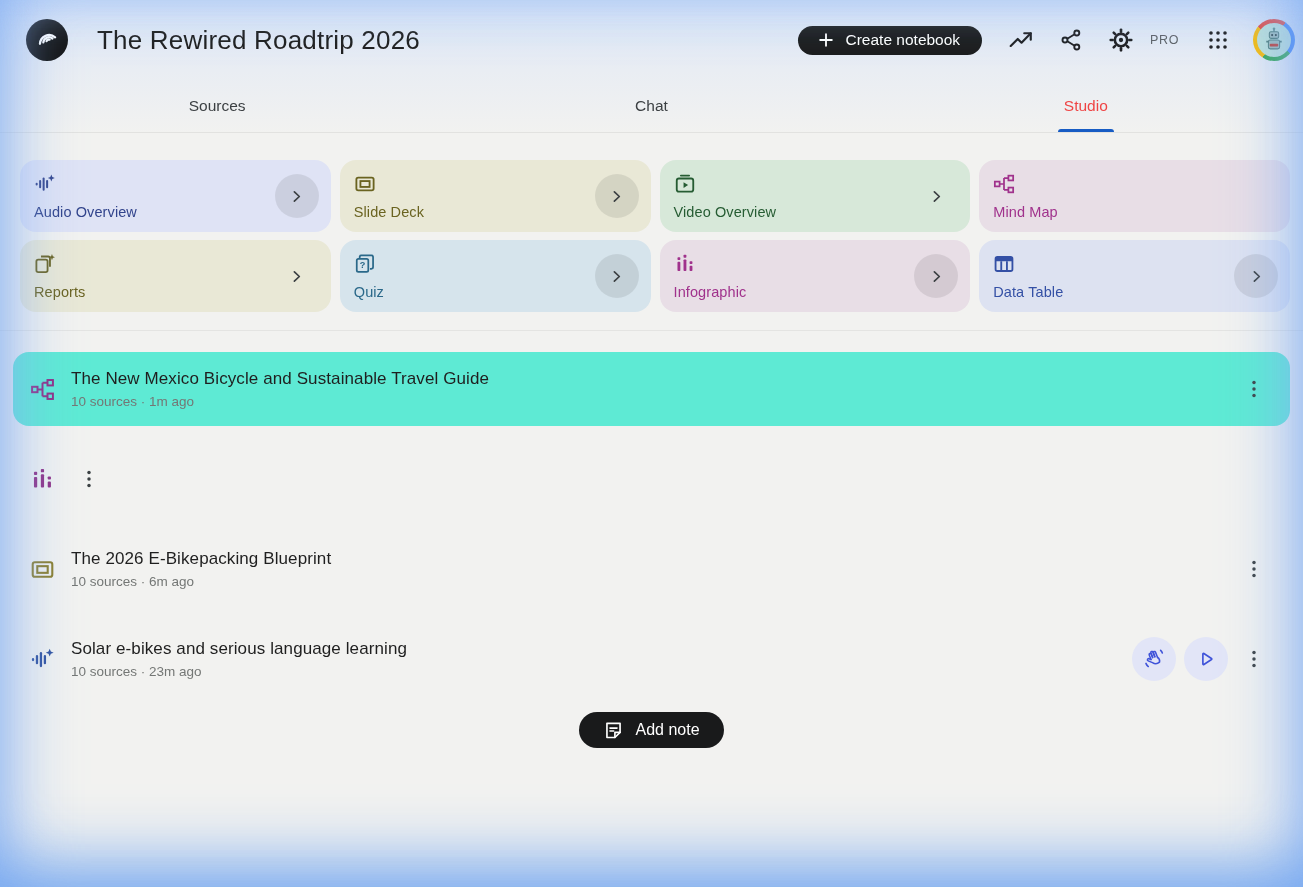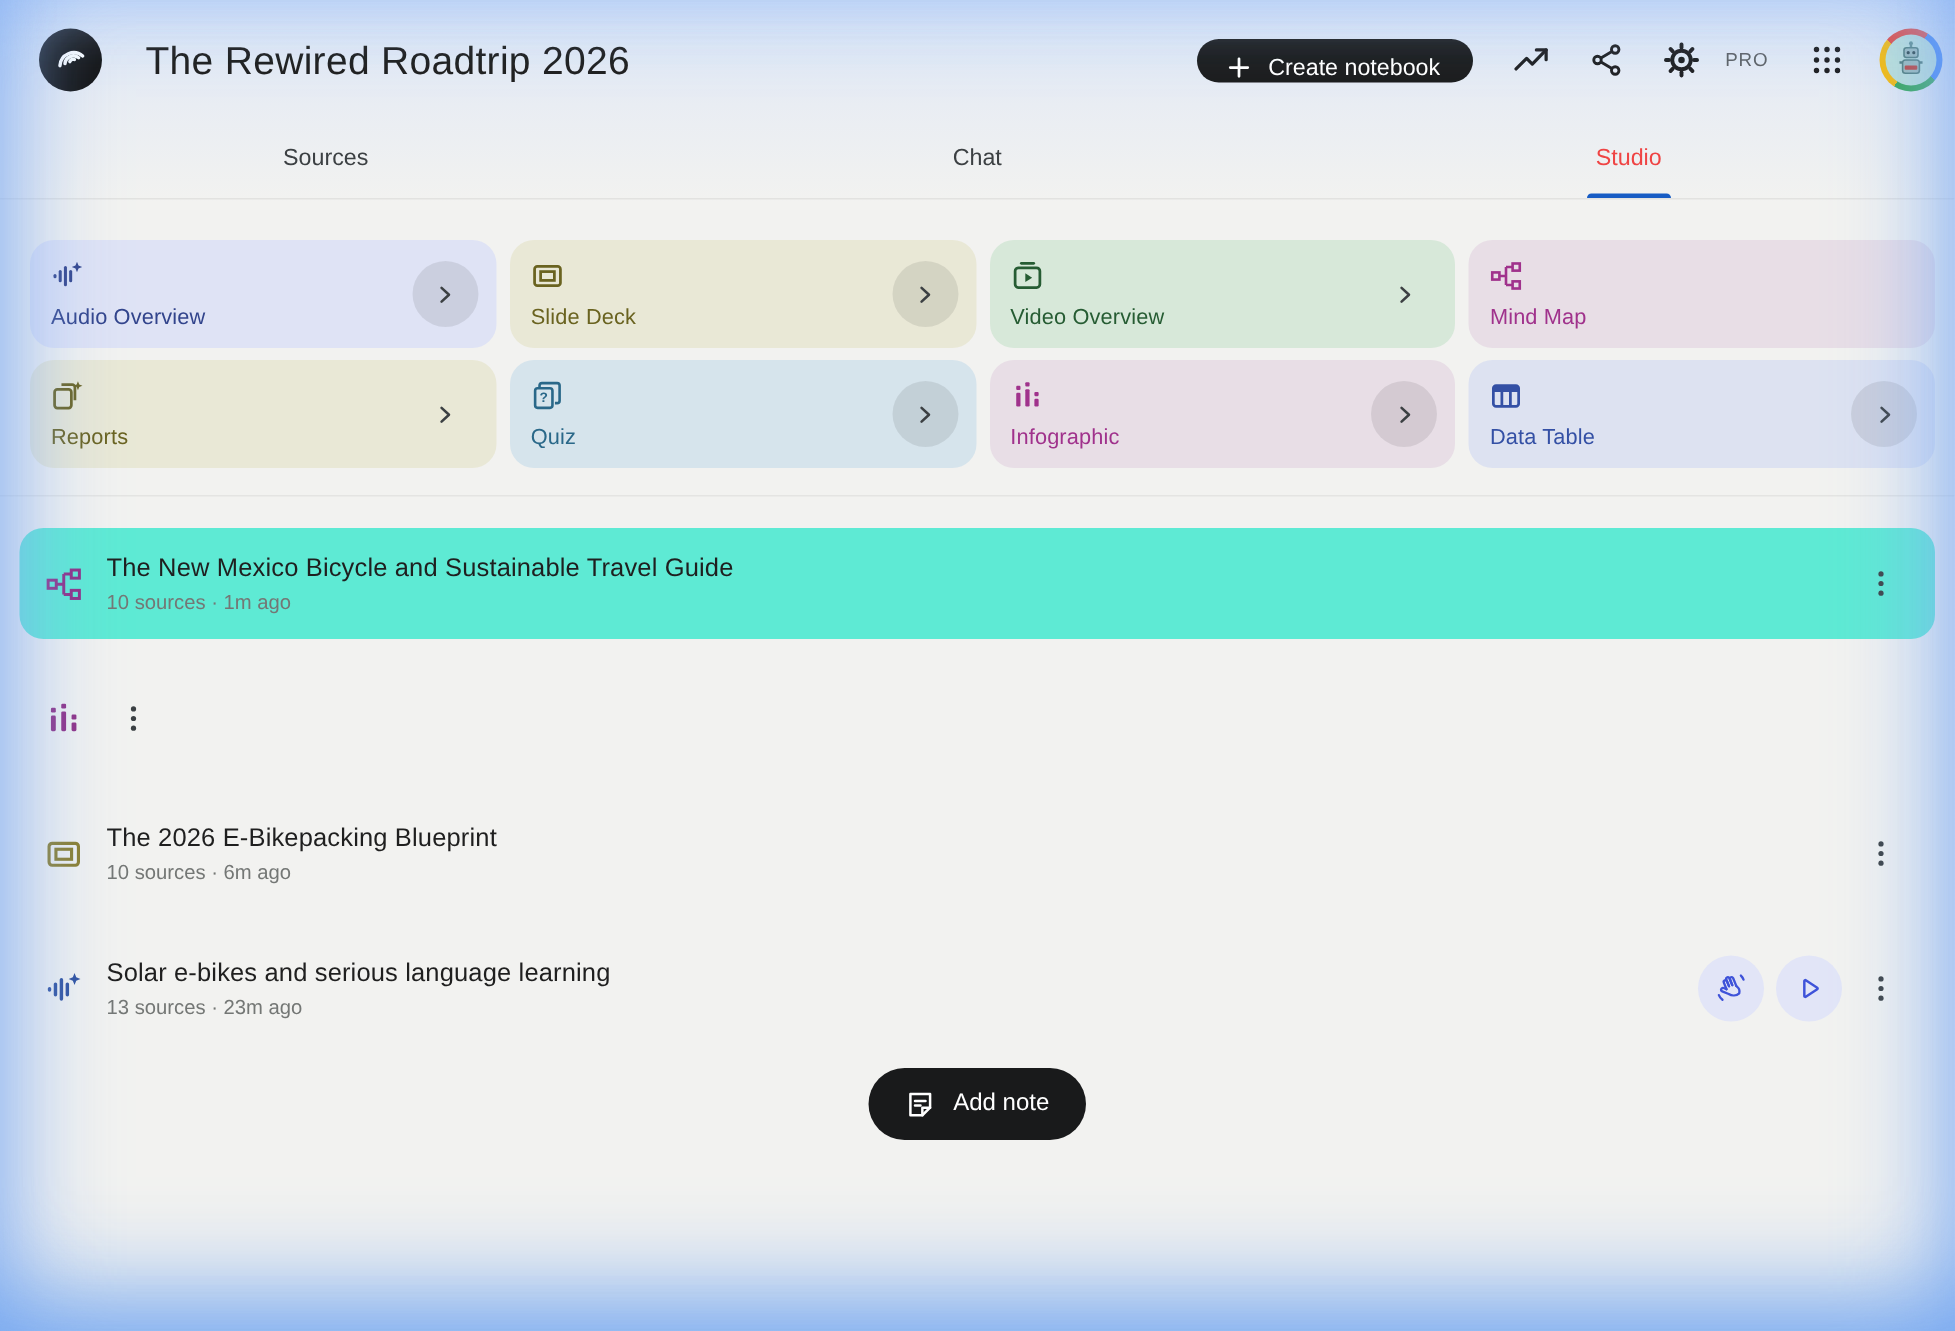--- a/index.html
+++ b/index.html
@@ -18,21 +18,21 @@
       inset -48px 0 64px -34px rgba(136,178,243,.75),
       inset 0 34px 54px -34px rgba(165,197,245,.55);
   }
 
   
   .header { display:flex; align-items:center; height:80px; padding:0 8px 0 26px; }
   .logo { width:42px; height:42px; border-radius:50%; background:#131313; display:grid; place-items:center; flex:0 0 auto; }
   .nb-title { font-size:26px; font-weight:400; color:#1f1f1f; margin-left:29px; letter-spacing:.2px; flex:1 1 auto; white-space:nowrap; overflow:hidden; }
   .header-right { display:flex; align-items:center; gap:8px; }
   .create-btn {
-    display:flex; align-items:flex-end; gap:10px; height:29px; padding:0 22px 0 18px;
+    display:flex; align-items:center; gap:10px; height:29px; padding:0 22px 0 18px;
     background:#1c1d1e; color:#fff; border:none; border-radius:22px;
     font-family:inherit; font-size:15.5px; font-weight:500; cursor:pointer; margin-right:10px;
   }
   .icon-btn { width:42px; height:42px; border:none; background:transparent; display:grid; place-items:center; color:#202124; cursor:pointer; border-radius:50%; }
   .pro-badge { font-size:12.5px; color:#5f6368; letter-spacing:.6px; margin:0 10px 0 0; font-weight:500; }
   .avatar { width:42px; height:42px; border-radius:50%; padding:3px; margin-left:6px; cursor:pointer;
     background:conic-gradient(from -50deg, #ea4335 0 23%, #4285f4 23% 50%, #34a853 50% 73%, #fbbc05 73% 100%); display:grid; place-items:center; }
   .avatar-inner { width:34px; height:34px; border-radius:50%; background:#bfe3d8; display:grid; place-items:center; overflow:hidden; }
 
   
@@ -66,21 +66,21 @@
   .row-text { flex:1 1 auto; min-width:0; }
   .row-title { font-size:17px; color:#1f1f1f; letter-spacing:.1px; margin-bottom:5px; white-space:nowrap; }
   .row-meta { font-size:13.5px; color:#747775; }
   .row-actions { display:flex; align-items:center; gap:8px; }
   .pill-circle { width:44px; height:44px; border-radius:50%; border:none; background:#e2e5f7; color:#3f53d9; display:grid; place-items:center; cursor:pointer; }
   .pill-circle svg { width:22px; height:22px; }
   .kebab { width:36px; height:40px; border:none; background:transparent; display:grid; place-items:center; cursor:pointer; color:#3c4043; }
 
   
   .add-note-wrap { display:flex; justify-content:center; margin-top:14px; }
-  .add-note-btn { display:flex; align-items:center; gap:11px; height:48px; padding:0 24px; background:#191a1b; color:#fff;
+  .add-note-btn { display:flex; align-items:center; gap:11px; height:36px; padding:0 24px; background:#191a1b; color:#fff;
     border:none; border-radius:24px; font-family:inherit; font-size:16px; font-weight:500; cursor:pointer; }
 </style>
 </head>
 <body>
 
 <div class="header">
   <div class="logo">
     <svg viewBox="0 0 24 24" width="26" height="26" fill="none" stroke="#fff" stroke-width="2.1" stroke-linecap="round">
       <path d="M5.5 15.5 A 8.5 8.5 0 0 1 19.5 9.5"></path>
       <path d="M8.6 14.2 A 5.2 5.2 0 0 1 17 10.6"></path>
@@ -381,21 +381,21 @@
       <svg viewBox="0 0 24 24" fill="currentColor">
         <rect x="1.8" y="10.6" width="2.2" height="3" rx="1.1"></rect>
           <rect x="5.6" y="7.6" width="2.2" height="9" rx="1.1"></rect>
         <rect x="9.4" y="4.8" width="2.2" height="14.6" rx="1.1"></rect>
           <rect x="13.2" y="7.6" width="2.2" height="9" rx="1.1"></rect>
         <path d="M18.9 1.6 l1.1 2.7 2.7 1.1 -2.7 1.1 -1.1 2.7 -1.1 -2.7 -2.7 -1.1 2.7 -1.1 z"></path>
       </svg>
     </span>
     <div class="row-text">
       <div class="row-title">Solar e-bikes and serious language learning</div>
-      <div class="row-meta">13 sources · 23m ago</div>
+      <div class="row-meta">10 sources · 23m ago</div>
     </div>
     <div class="row-actions">
       <button class="pill-circle">
         <svg viewBox="0 0 24 24" fill="none" stroke="currentColor" stroke-width="1.7" stroke-linecap="round" stroke-linejoin="round">
           <g transform="rotate(-22 12 11)">
             <path d="M8.4 11.2 V6 a1.25 1.25 0 0 1 2.5 0 v4"></path>
             <path d="M10.9 9.6 V4.6 a1.25 1.25 0 0 1 2.5 0 v5.4"></path>
             <path d="M13.4 10 V5.6 a1.25 1.25 0 0 1 2.5 0 v6.2"></path>
             <path d="M8.4 11.2 L6.8 9.6 a1.3 1.3 0 0 0 -1.85 1.85 L8.6 15 a6.3 6.3 0 0 0 7.3 2.4 4.9 4.9 0 0 0 0 -5.6"></path>
           </g>

